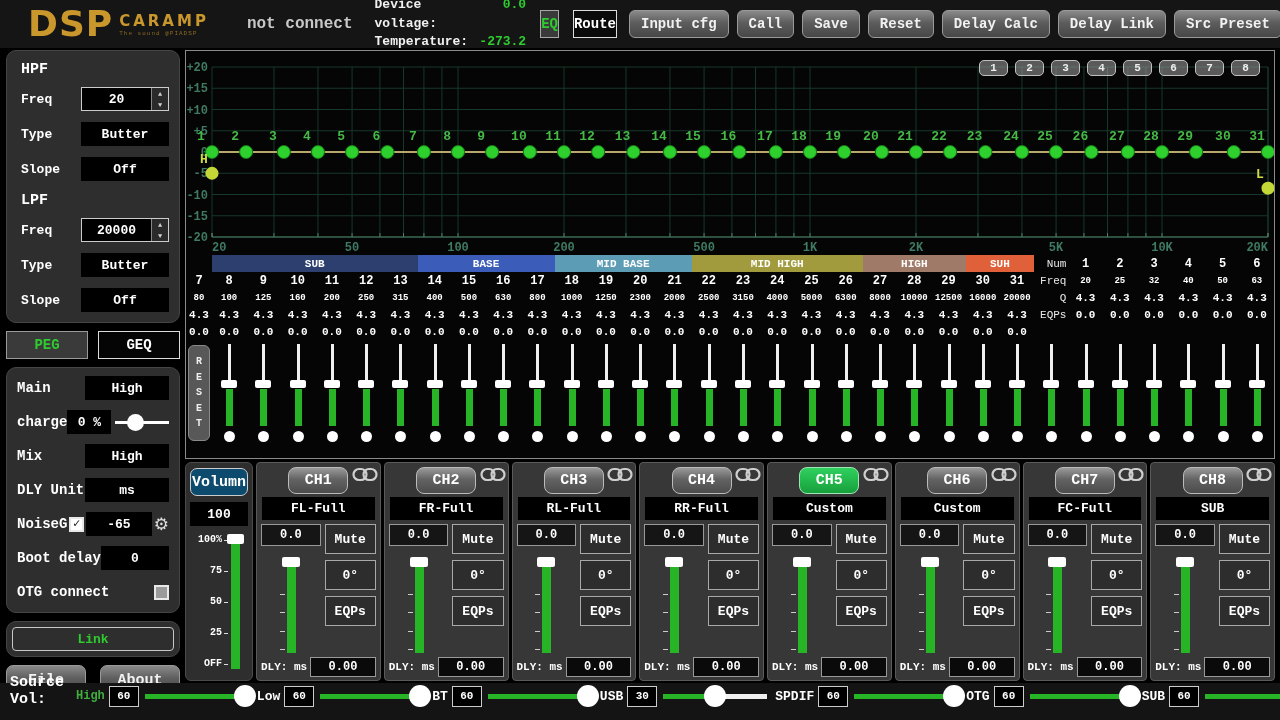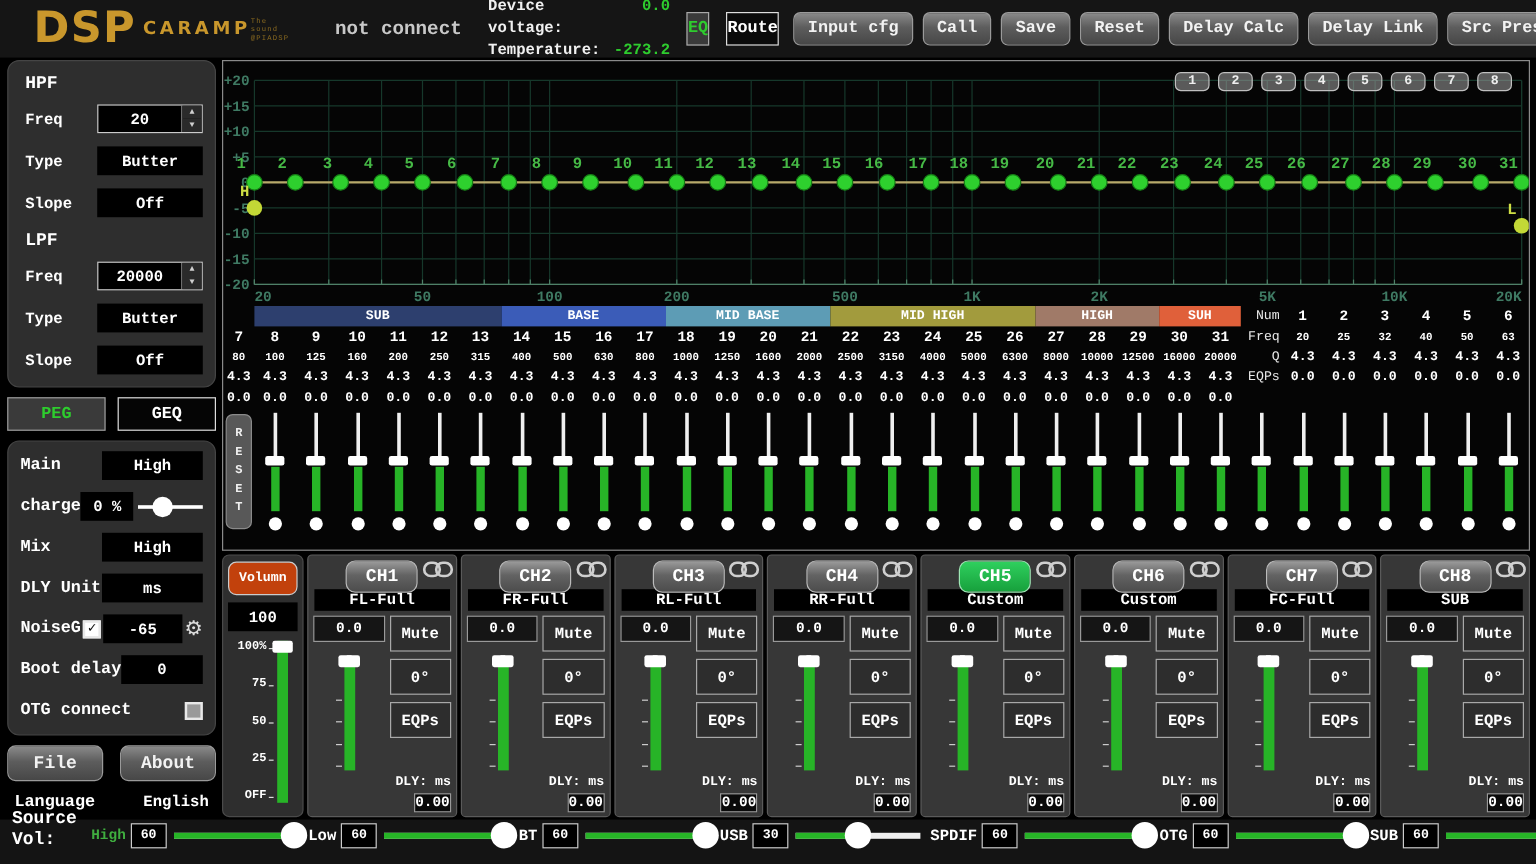--- a/index.html
+++ b/index.html
@@ -5,21 +5,21 @@
   * { margin:0; padding:0; box-sizing:border-box; }
   html,body { background:#000; }
   #app { position:relative; width:1280px; height:720px; background:#000; overflow:hidden;
          font-family:"Liberation Mono","DejaVu Sans Mono",monospace; color:#fff; }
 
   
   #titlebar { position:absolute; left:0; top:0; width:1280px; height:48px; background:#151515;
               display:flex; align-items:center; }
   .logo { display:flex; align-items:center; margin-left:28px; }
   .logo-dsp { font-family:"DejaVu Sans",sans-serif; font-weight:bold; font-size:36px; color:#c9972c; letter-spacing:1px; line-height:1; }
-  .logo-side { margin-left:6px; display:flex; flex-direction:row; }
+  .logo-side { margin-left:6px; display:flex; flex-direction:column; }
   .logo-caramp { font-family:"DejaVu Sans",sans-serif; color:#c9972c; font-size:15px; letter-spacing:3px; font-weight:bold; }
   .logo-tag { color:#8a6a20; font-size:6px; letter-spacing:1px; }
   .status { color:#c8c8c8; font-size:16px; font-weight:bold; margin-left:38px; white-space:nowrap; }
   .metrics { margin-left:22px; font-size:13px; font-weight:bold; line-height:1.45; }
   .metric-row { display:flex; justify-content:flex-end; }
   .metric-label { color:#f0f0f0; }
   .metric-value { color:#2ecc2e; min-width:58px; text-align:right; }
   .eq-top-btn { margin-left:14px; width:88px; height:28px; background:#3a3a3a; border:1px solid #a8a8a8;
                 color:#2ecc2e; font-weight:bold; font-size:14px; display:flex; align-items:center; justify-content:center; }
   .route-btn { margin-left:14px; width:74px; height:28px; background:#0a0a0a; border:1px solid #ddd;
@@ -88,21 +88,21 @@
                display:flex; flex-direction:column; align-items:center; justify-content:center; font-size:10px; font-weight:bold; line-height:1.55; }
   .bslider { position:relative; height:102px; }
   .bs-stem { position:absolute; left:50%; margin-left:-1px; top:2px; height:40px; width:3px; background:#f0f0f0; }
   .bs-handle { position:absolute; left:50%; margin-left:-8px; top:38px; width:16px; height:8px; background:#fff; border-radius:2px; }
   .bs-green { position:absolute; left:50%; margin-left:-3px; top:47px; height:37px; width:7px; background:#27b427; }
   .bs-dot { position:absolute; left:50%; margin-left:-5px; top:89px; width:11px; height:11px; border-radius:50%; background:#fff; }
 
   
   #channels { position:absolute; left:185px; top:462px; width:1090px; height:219px; display:flex; gap:3px; }
   .vol-panel { width:68px; background:#2e2e2e; border:1px solid #4a4a4a; border-radius:6px; padding:5px 3px; display:flex; flex-direction:column; align-items:center; }
-  .vol-title { width:58px; height:28px; border:1px solid #ccc; border-radius:7px; background:#c2410c; color:#fff; font-size:11px; font-weight:bold; display:flex; align-items:center; justify-content:center; }
+  .vol-title { width:58px; height:28px; border:1px solid #ccc; border-radius:7px; background:#0c4a6e; color:#fff; font-size:15px; font-weight:bold; display:flex; align-items:center; justify-content:center; }
   .vol-value { width:58px; height:24px; background:#000; margin-top:6px; color:#fff; font-size:13px; font-weight:bold; display:flex; align-items:center; justify-content:center; }
   .vol-slider-zone { display:flex; margin-top:8px; flex:1; width:100%; justify-content:center; }
   .vscale { display:flex; flex-direction:column; justify-content:space-between; align-items:flex-end; padding:0 3px 6px 0; }
   .vscale .vlab { font-size:10px; font-weight:bold; color:#fff; position:relative; padding-right:6px; }
   .vscale .vlab::after { content:""; position:absolute; right:0; top:50%; width:4px; height:1px; background:#ddd; }
   .vtrack { position:relative; width:9px; margin-bottom:6px; background:#27b427; }
   .vhandle { position:absolute; left:-4px; top:0; width:17px; height:10px; background:#fff; border-radius:2px; }
   .strip { flex:1; background:#373737; border:1px solid #5a5a5a; border-radius:4px; padding:3px 4px; display:flex; flex-direction:column; }
   .strip-head { position:relative; height:30px; }
   .ch-btn { position:absolute; left:50%; transform:translateX(-50%); top:1px; width:60px; height:27px; border-radius:8px;
@@ -117,21 +117,21 @@
   .gain-box { width:100%; height:22px; background:#151515; border:1px solid #999; color:#fff; font-size:12px; font-weight:bold;
               display:flex; align-items:center; justify-content:center; }
   .cslider { position:relative; width:22px; height:102px; margin-top:5px; }
   .cs-track-white { position:absolute; left:50%; margin-left:-2px; top:6px; width:4px; height:10px; background:#eee; }
   .cs-green { position:absolute; left:50%; margin-left:-4px; top:14px; bottom:0; width:9px; background:#27b427; }
   .cs-handle { position:absolute; left:50%; margin-left:-9px; top:6px; width:18px; height:10px; background:#fff; border-radius:2px; }
   .cs-tick { position:absolute; left:0; width:5px; height:1px; background:#ccc; }
   .right-col { display:flex; flex-direction:column; justify-content:flex-start; gap:6px; }
   .sbtn { height:30px; background:#2d2d2d; border:1px solid #a8a8a8; color:#fff; font-size:13px; font-weight:bold;
           display:flex; align-items:center; justify-content:center; }
-  .dly-row { display:flex; align-items:flex-end; gap:3px; margin-top:4px;flex-direction:column; }
+  .dly-row { display:flex; align-items:center; gap:3px; margin-top:4px; }
   .dly-label { font-size:11px; font-weight:bold; white-space:nowrap; }
   .dly-box { flex:1; height:20px; background:#0a0a0a; border:1px solid #999; color:#fff; font-size:12px; font-weight:bold;
              display:flex; align-items:center; justify-content:center; }
 
   
   #source-bar { position:absolute; left:0; right:0; bottom:0; height:37px; background:#141414; display:flex; align-items:flex-end; padding:12px 10px; }
   .src-label { font-size:15px; font-weight:bold; color:#fff; margin-right:4px; }
   .src-name { font-size:13px; font-weight:bold; color:#fff; margin:0 4px 0 8px; }
   .src-name.accent { color:#3fae3f; font-size:12px; }
   .src-box { width:30px; height:21px; background:#000; border:1px solid #ccc; color:#fff; font-size:11px; font-weight:bold;
@@ -256,20 +256,23 @@
       <div class="set-row">
         <span class="set-label">Boot delay</span>
         <span class="smallbox">0</span>
       </div>
       <div class="set-row" style="margin-bottom:4px;">
         <span class="set-label">OTG connect</span>
         <span class="chk empty"></span>
       </div>
     </div>
 
+    <div class="panel link-panel">
+      <div class="link-btn">Link</div>
+    </div>
 
     <div class="fileabout">
       <div class="fa-btn">File</div>
       <div class="fa-btn">About</div>
     </div>
 
     <div class="langrow">
       <span class="lang-label">Language</span>
       <span class="lang-value">English</span>
     </div>
@@ -496,21 +499,21 @@
         <div class="cell freq">160</div>
         <div class="cell freq">200</div>
         <div class="cell freq">250</div>
         <div class="cell freq">315</div>
         <div class="cell freq">400</div>
         <div class="cell freq">500</div>
         <div class="cell freq">630</div>
         <div class="cell freq">800</div>
         <div class="cell freq">1000</div>
         <div class="cell freq">1250</div>
-        <div class="cell freq">1600</div>
+        <div class="cell freq">2300</div>
         <div class="cell freq">2000</div>
         <div class="cell freq">2500</div>
         <div class="cell freq">3150</div>
         <div class="cell freq">4000</div>
         <div class="cell freq">5000</div>
         <div class="cell freq">6300</div>
         <div class="cell freq">8000</div>
         <div class="cell freq">10000</div>
         <div class="cell freq">12500</div>
         <div class="cell freq">16000</div>

